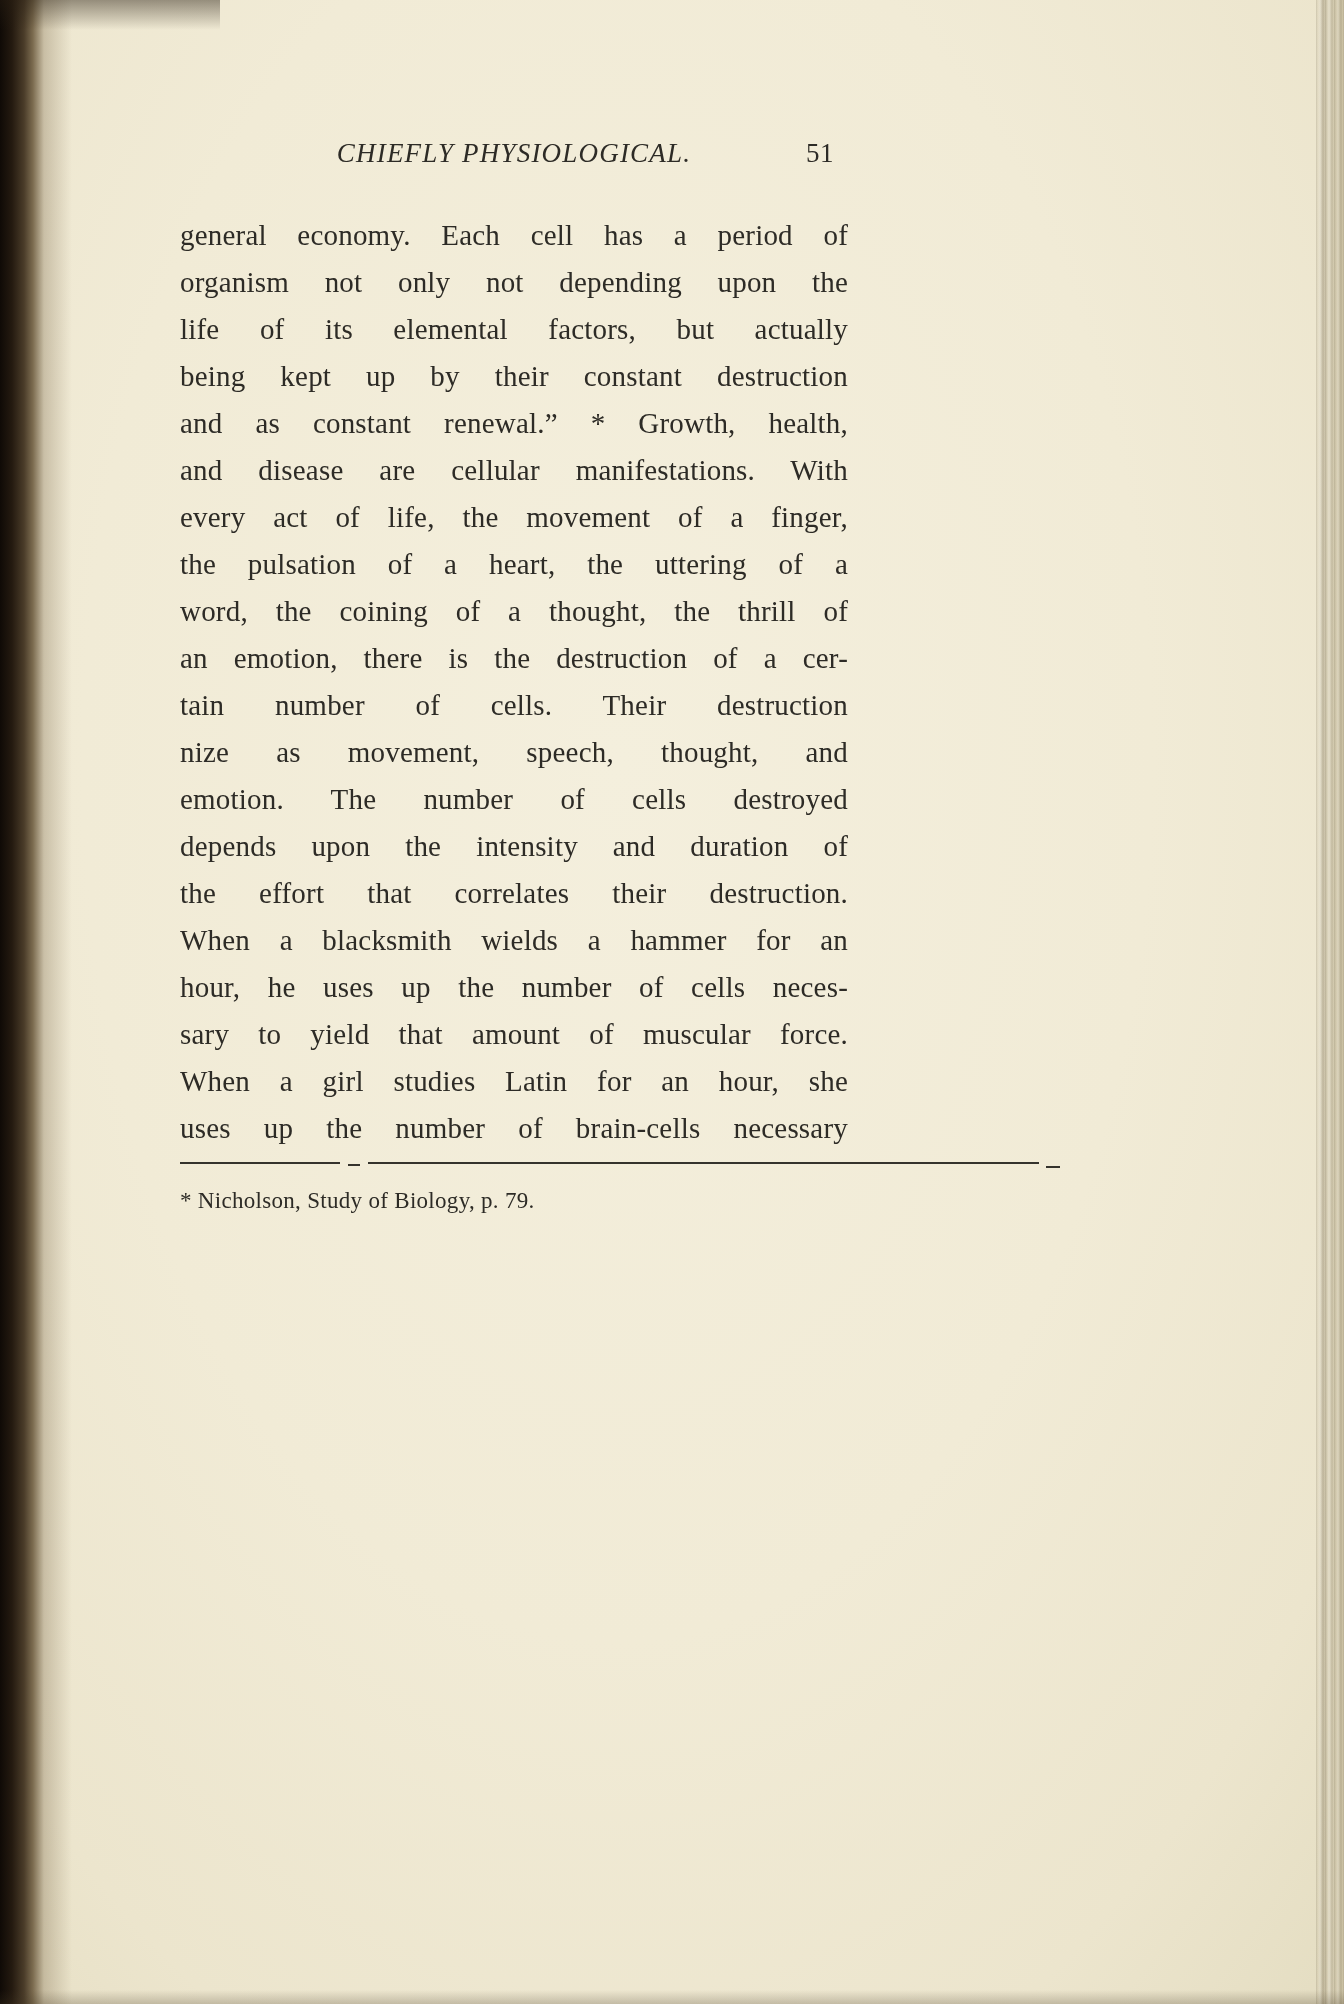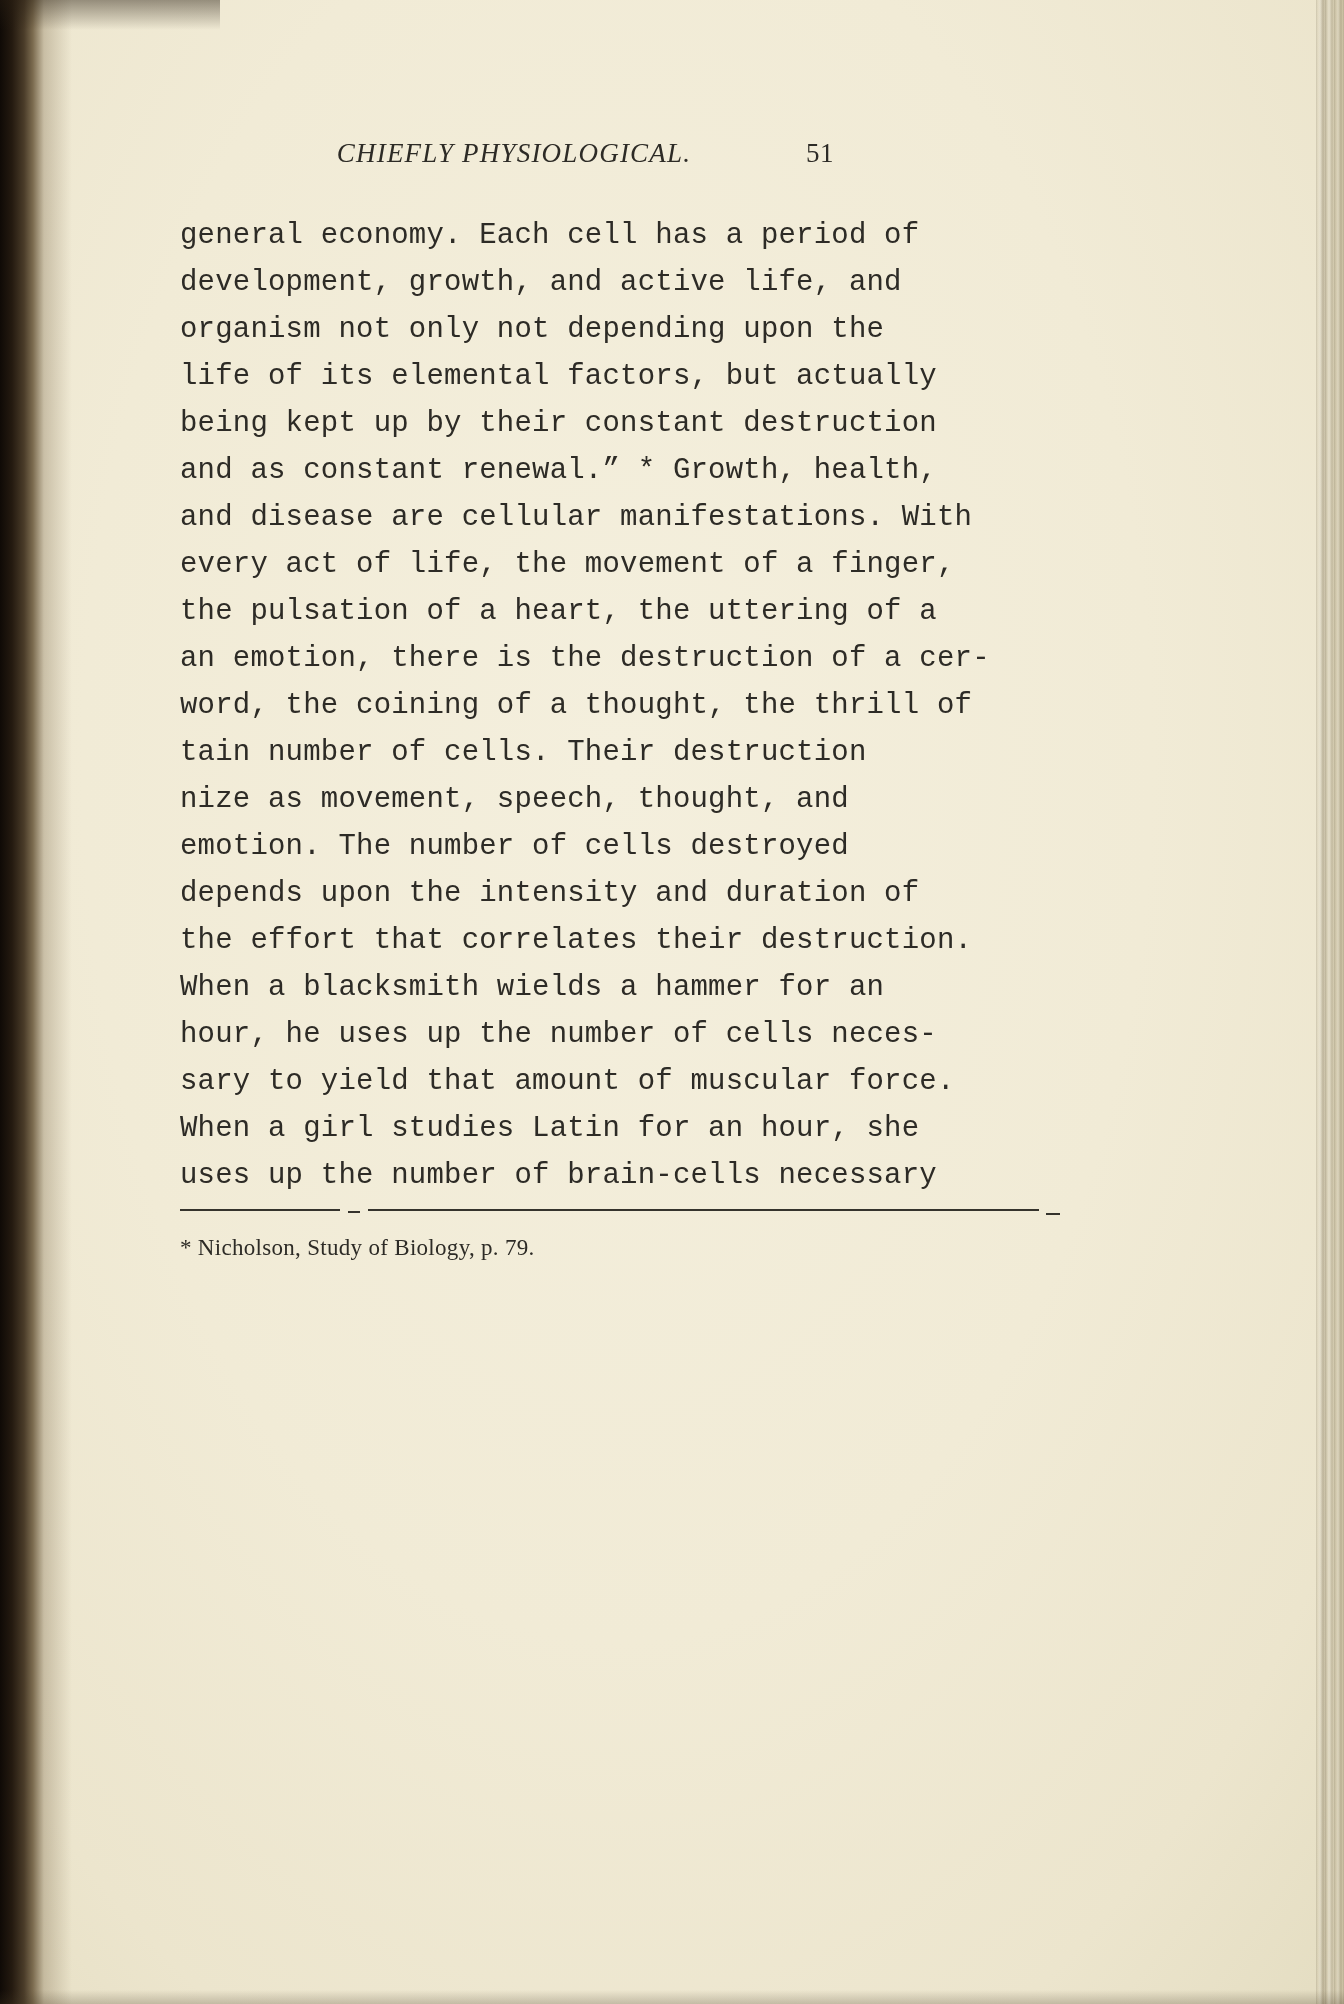--- a/index.html
+++ b/index.html
@@ -100,21 +100,20 @@
     margin-top: 40px;
     font-size: 29px;
     letter-spacing: 0.2px;
   }
   .body-text .line {
     height: 47px;
     line-height: 47px;
     text-align: justify;
     text-align-last: justify;
     white-space: nowrap;
-    font-family: Liberation Mono, monospace;
   }
 
   
   .foot-rule {
     margin-top: 10px;
     width: 880px;
     display: flex;
     align-items: center;
   }
   .foot-rule .seg {
@@ -149,30 +148,29 @@
 
   <div class="content">
 
     <div class="header-row">
       <div class="running-title">CHIEFLY PHYSIOLOGICAL.</div>
       <div class="page-number">51</div>
     </div>
 
     <div class="body-text" id="body-lines">
         <div class="line">general economy.  Each cell has a period of</div>
-        <div class="line">development, growth, and active life, and</div>
         <div class="line">organism not only not depending upon the</div>
         <div class="line">life of its elemental factors, but actually</div>
         <div class="line">being kept up by their constant destruction</div>
         <div class="line">and as constant renewal.” *  Growth, health,</div>
         <div class="line">and disease are cellular manifestations.  With</div>
         <div class="line">every act of life, the movement of a finger,</div>
         <div class="line">the pulsation of a heart, the uttering of a</div>
+        <div class="line">word, the coining of a thought, the thrill of</div>
         <div class="line">an emotion, there is the destruction of a cer-</div>
-        <div class="line">word, the coining of a thought, the thrill of</div>
         <div class="line">tain number of cells.  Their destruction</div>
         <div class="line">nize as movement, speech, thought, and</div>
         <div class="line">emotion.  The number of cells destroyed</div>
         <div class="line">depends upon the intensity and duration of</div>
         <div class="line">the effort that correlates their destruction.</div>
         <div class="line">When a blacksmith wields a hammer for an</div>
         <div class="line">hour, he uses up the number of cells neces-</div>
         <div class="line">sary to yield that amount of muscular force.</div>
         <div class="line">When a girl studies Latin for an hour, she</div>
         <div class="line">uses up the number of brain-cells necessary</div>

